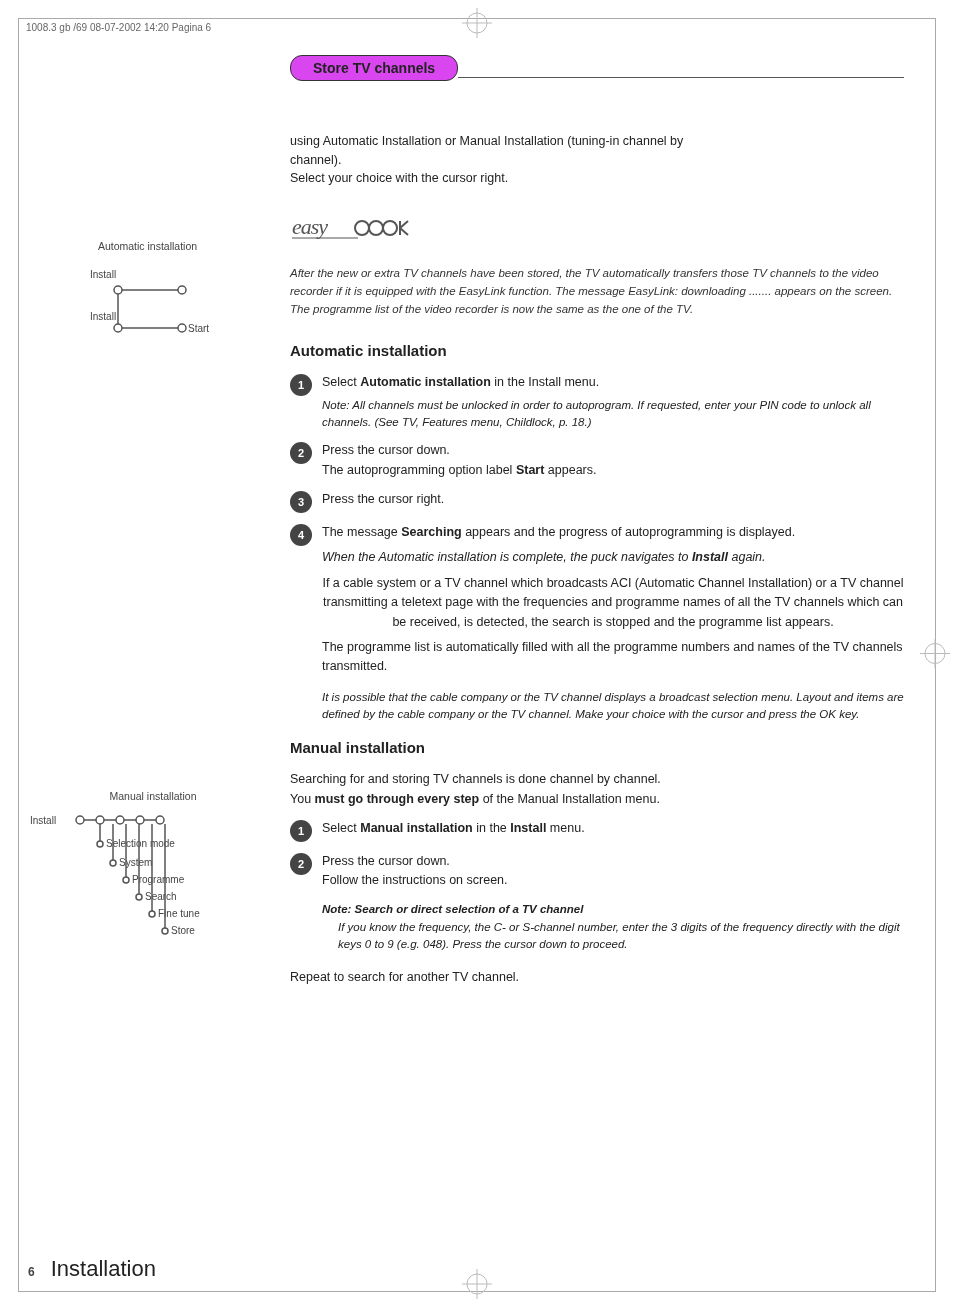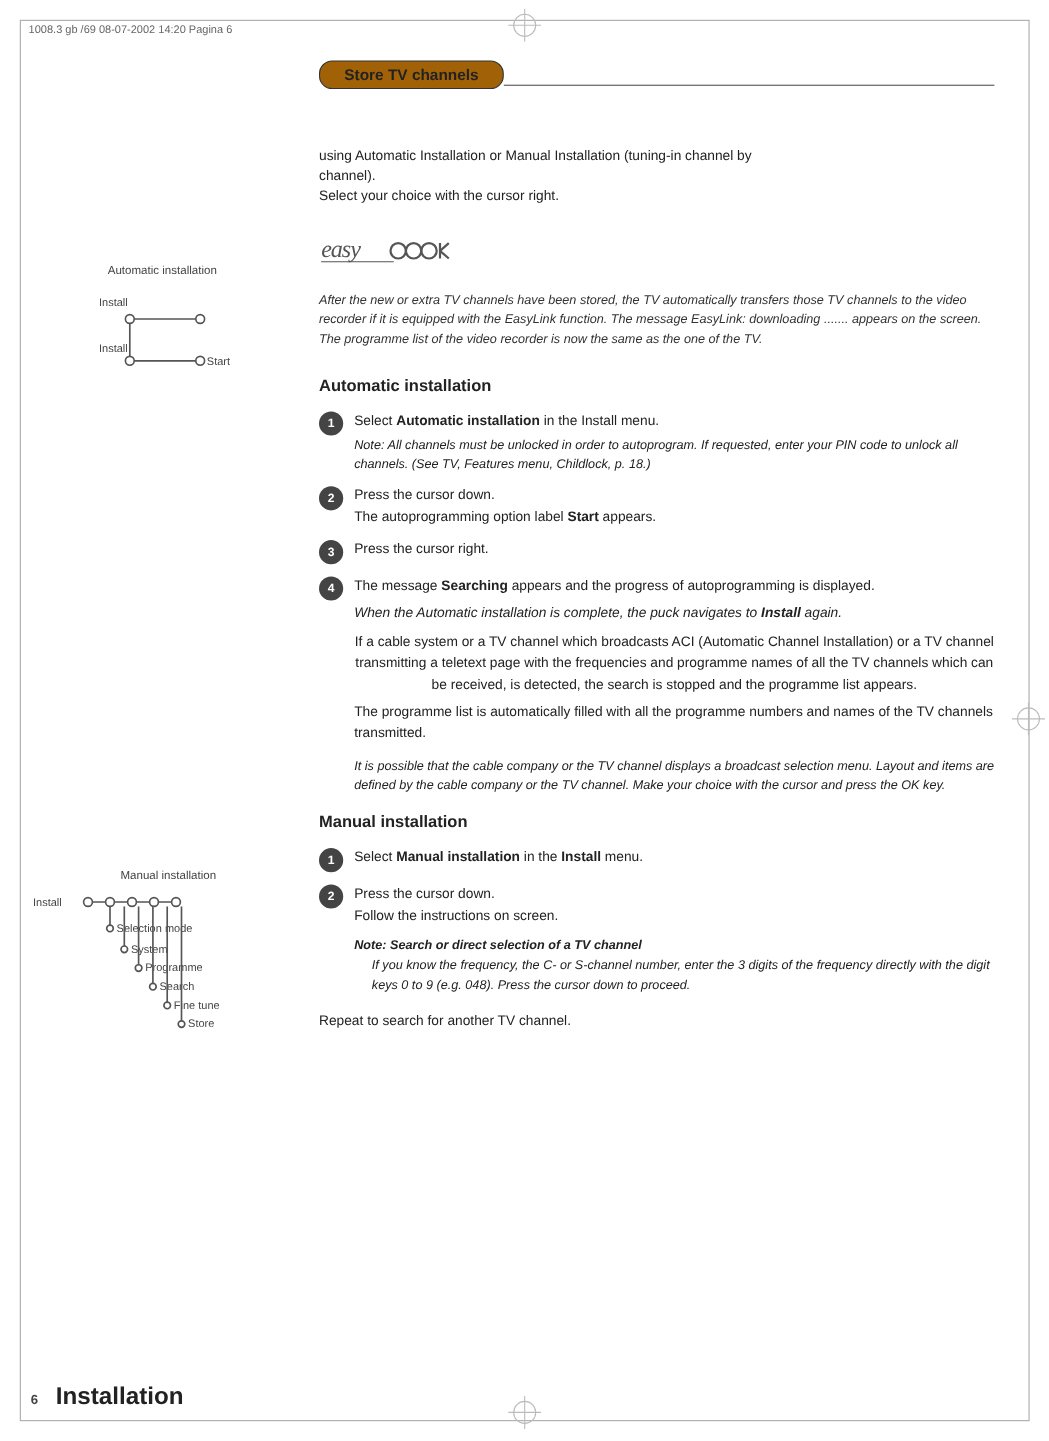--- a/index.html
+++ b/index.html
@@ -40,21 +40,21 @@
 
     
     .page-title-box {
       border: 1px solid #333;
       border-radius: 12px;
       padding: 4px 22px;
       display: inline-block;
       font-size: 14px;
       font-weight: bold;
       margin-bottom: 18px;
-      background: #a16207;
+      background: #d946ef;
     }
 
     
     .intro-text {
       font-size: 12.5px;
       line-height: 1.5;
       margin-bottom: 16px;
     }
 
     
@@ -154,21 +154,21 @@
       align-items: baseline;
       gap: 16px;
     }
     .footer-page-num {
       font-size: 12px;
       color: #444;
       font-weight: bold;
     }
     .footer-title {
       font-size: 22px;
-      font-weight: bold;
+      font-weight: normal;
       color: #222;
     }
   </style>
 </head>
 <body>
 
 <div class="page-border"></div>
 
 <div class="header-meta">1008.3 gb /69  08-07-2002  14:20  Pagina 6</div>
 
@@ -327,20 +327,24 @@
         <p style="margin-top:6px;text-align:center;">If a cable system or a TV channel which broadcasts ACI (Automatic Channel Installation) or a TV channel transmitting a teletext page with the frequencies and programme names of all the TV channels which can be received, is detected, the search is stopped and the programme list appears.</p>
         <p style="margin-top:6px;">The programme list is automatically filled with all the programme numbers and names of the TV channels transmitted.</p>
         <p style="margin-top:12px; font-style:italic; font-size:11.5px; line-height:1.5;">It is possible that the cable company or the TV channel displays a broadcast selection menu. Layout and items are defined by the cable company or the TV channel. Make your choice with the cursor and press the OK key.</p>
       </div>
     </div>
   </div>
 
   <div class="manual-section">
     <div class="section-heading">Manual installation</div>
 
+    <div style="font-size:12.5px; line-height:1.55; margin-bottom:10px;">
+      <span>Searching for and storing TV channels is done channel by channel.</span><br>
+      <span>You <span class="bold">must go through every step</span> of the Manual Installation menu.</span>
+    </div>
 
     <div class="step-item">
       <div class="step-number">1</div>
       <div class="step-content">
         Select <span class="bold">Manual installation</span> in the <span class="bold">Install</span> menu.
       </div>
     </div>
 
     <div class="step-item">
       <div class="step-number">2</div>

